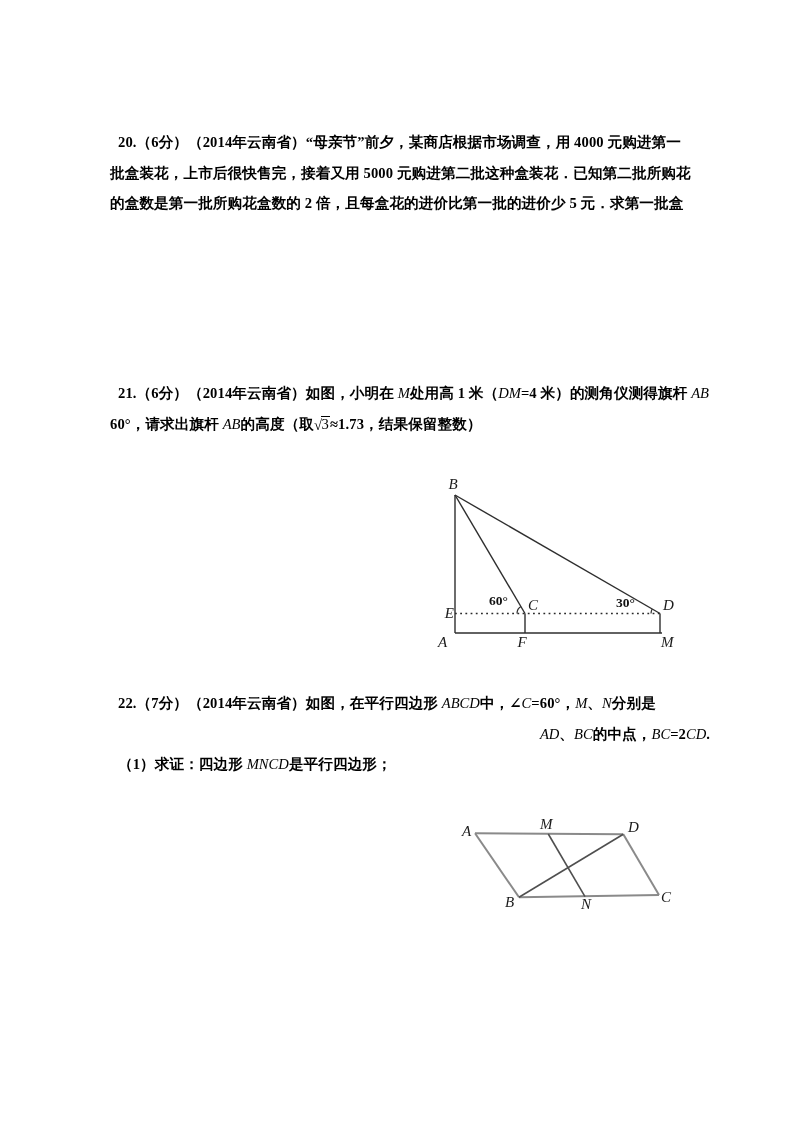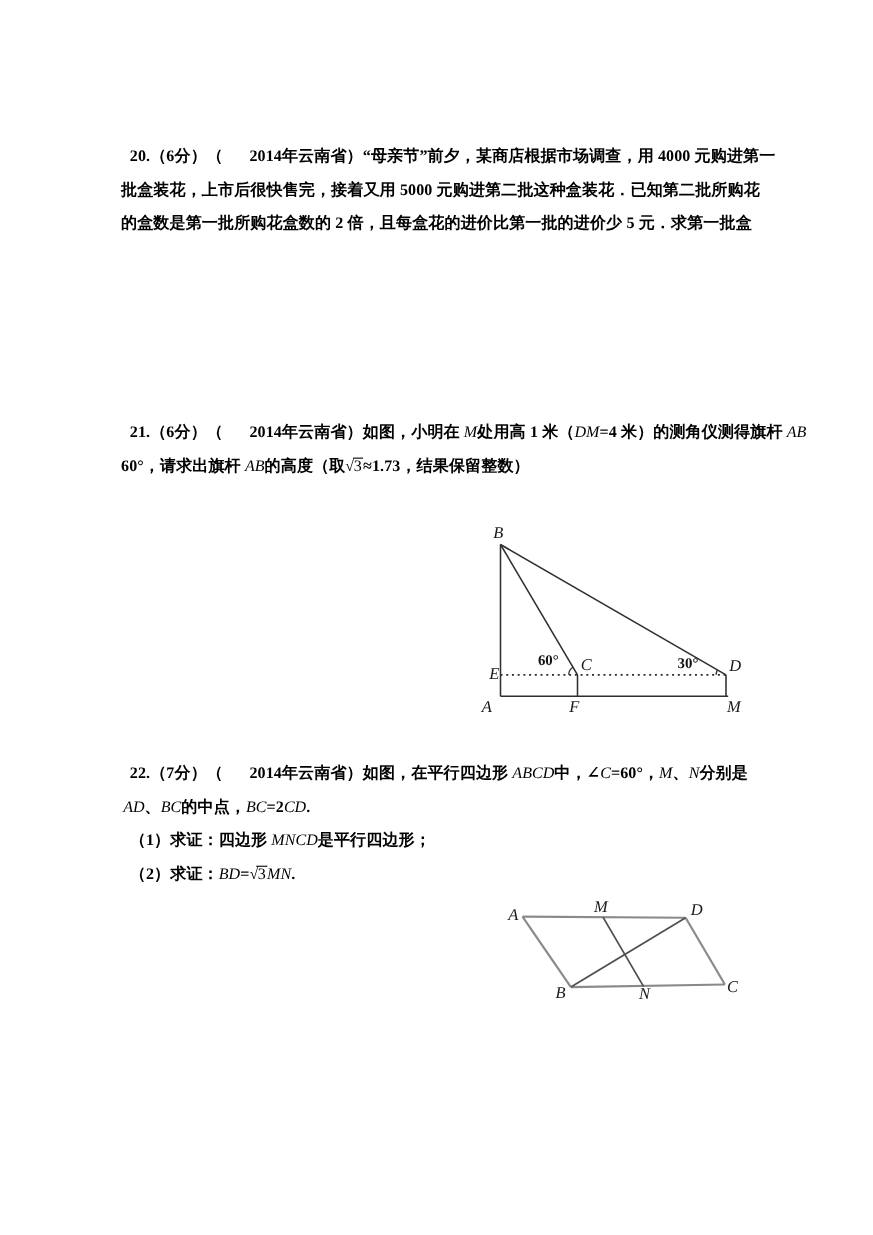--- a/index.html
+++ b/index.html
@@ -4,23 +4,23 @@
 <style>
   html,body{margin:0;padding:0;background:#fff;}
   .page{position:relative;width:794px;height:1123px;background:#ffffff;overflow:hidden;
         font-family:"Liberation Serif","DejaVu Serif",serif;color:#000;}
   .problem{position:absolute;left:110px;width:600px;}
   .p20{top:127px;}
   .p21{top:378px;}
   .p22{top:688px;}
   .tline{white-space:nowrap;line-height:30.6px;font-size:14.6px;letter-spacing:0.1px;}
   .ind8{padding-left:8px;}
-  .ind2{padding-left:2px;}
+  .ind2{padding-left:2px;text-align:right;}
   .seg-n{font-style:normal;font-weight:bold;}
-  .seg-b{font-weight:bold;margin-left:24px;}
+  .seg-b{font-weight:bold;}
   .seg-i{font-style:italic;letter-spacing:0;}
   .sqrt{display:inline-block;white-space:nowrap;}
   .rsign{display:inline-block;transform:translateY(0.5px);margin-right:-1.5px;}
   .rcand{display:inline-block;border-top:1.2px solid #000;padding:0 1px;line-height:1.05;}
   svg{position:absolute;overflow:visible;}
   .fig21{left:430px;top:468px;}
   .fig22{left:455px;top:813px;}
   .figlabel{font-family:"Liberation Serif","DejaVu Serif",serif;font-style:italic;
             font-size:15px;fill:#1a1a1a;}
   .anglabel{font-family:"Liberation Serif","DejaVu Serif",serif;font-size:13.5px;
@@ -65,21 +65,20 @@
     <text class="figlabel" x="92" y="179" text-anchor="middle">F</text>
     <text class="figlabel" x="231" y="179" text-anchor="start">M</text>
     <text class="anglabel" x="59" y="137" text-anchor="start">60°</text>
     <text class="anglabel" x="186" y="139" text-anchor="start">30°</text>
   </svg>
 
   <section class="problem p22">
       <div class="tline ind8"><span class="seg-n">22.（7分）（</span><span class="seg-b">2014年云南省</span><span class="seg-n">）如图，在平行四边形 </span><span class="seg-i">ABCD</span><span class="seg-n">中，∠</span><span class="seg-i">C</span><span class="seg-n">=60°，</span><span class="seg-i">M</span><span class="seg-n">、</span><span class="seg-i">N</span><span class="seg-n">分别是</span></div>
       <div class="tline ind2"><span class="seg-i">AD</span><span class="seg-n">、</span><span class="seg-i">BC</span><span class="seg-n">的中点，</span><span class="seg-i">BC</span><span class="seg-n">=2</span><span class="seg-i">CD</span><span class="seg-n">.</span></div>
       <div class="tline ind8"><span class="seg-n">（1）求证：四边形 </span><span class="seg-i">MNCD</span><span class="seg-n">是平行四边形；</span></div>
-      <div class="tline ind8"><span class="seg-n">（2）求证：</span><span class="seg-i">BD</span><span class="seg-n">=</span><span class="sqrt"><span class="rsign">√</span><span class="rcand">3</span></span><span class="seg-i">MN</span><span class="seg-n">.</span></div>
     </section>
 
   <svg class="fig22" width="235" height="105">
     <line class="f22edge" x1="20" y1="20.3" x2="168.3" y2="21.3"></line>
     <line class="f22edge" x1="168.3" y1="21.3" x2="204" y2="82"></line>
     <line class="f22edge" x1="204" y1="82" x2="64" y2="84.3"></line>
     <line class="f22edge" x1="64" y1="84.3" x2="20" y2="20.3"></line>
     <line class="f22diag" x1="64" y1="84.3" x2="168.3" y2="21.3"></line>
     <line class="f22diag" x1="93.3" y1="21" x2="130" y2="83.7"></line>
     <text class="figlabel" x="7" y="23" text-anchor="start">A</text>

